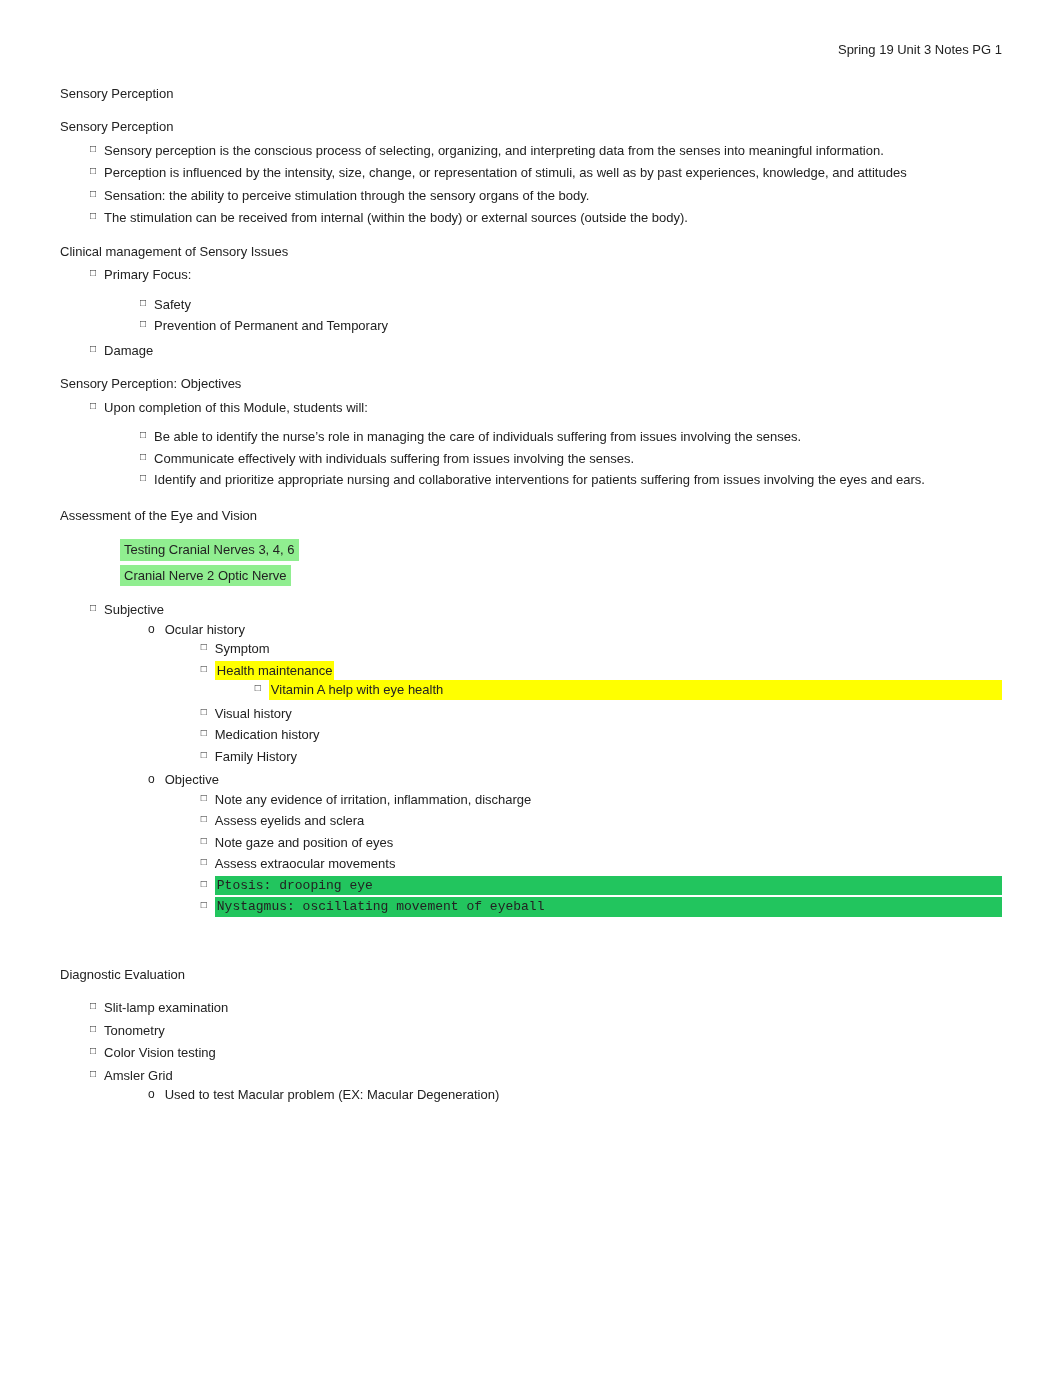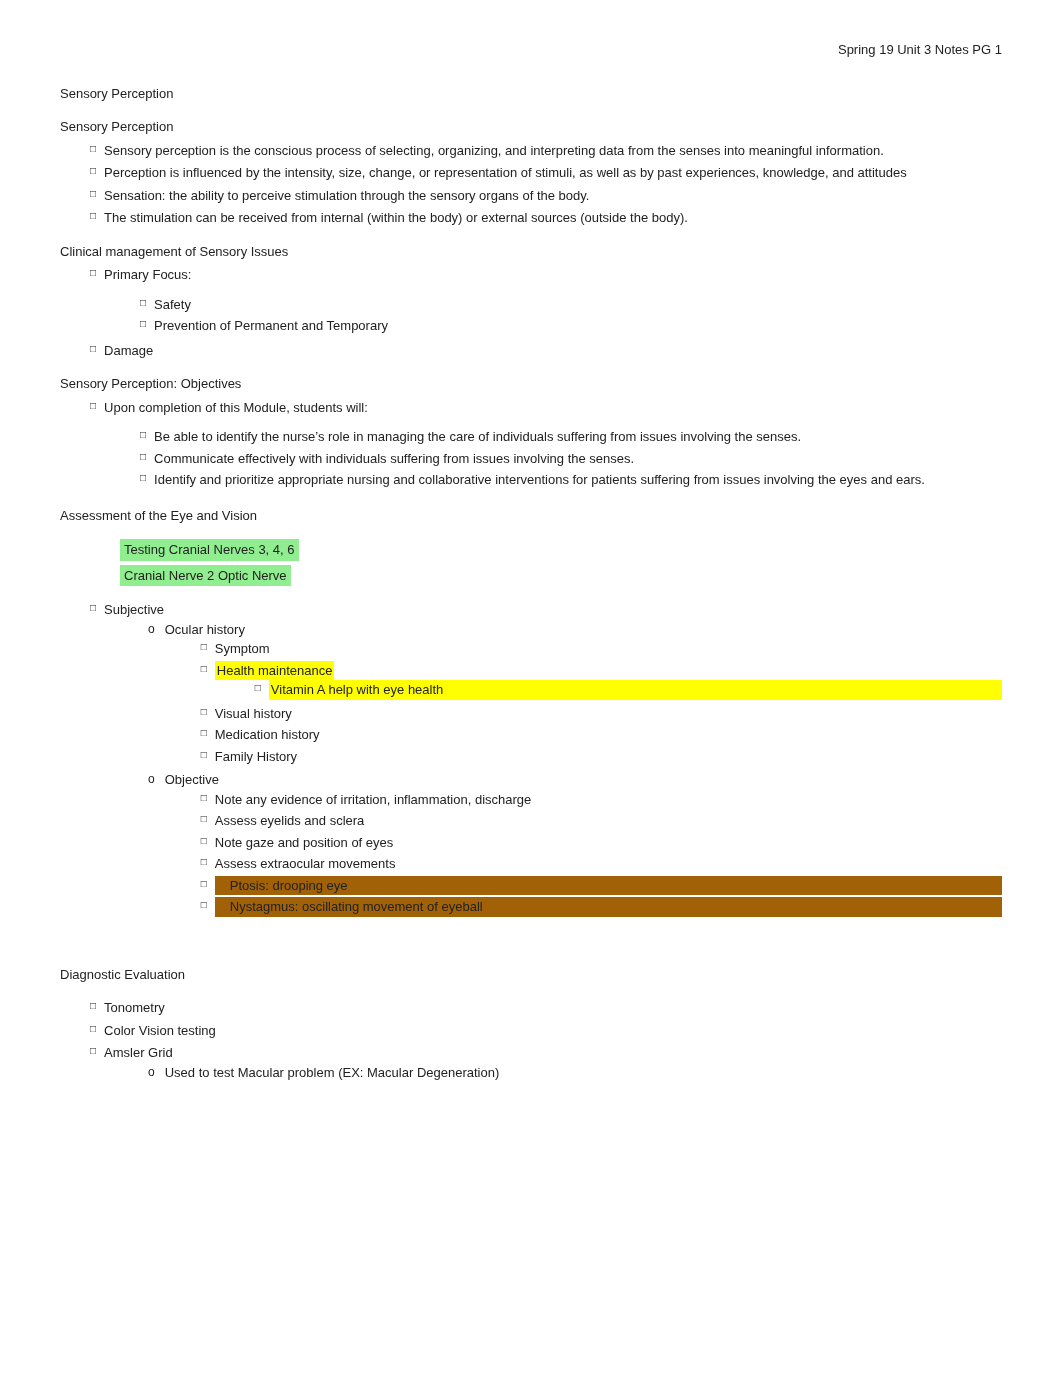--- a/index.html
+++ b/index.html
@@ -118,22 +118,23 @@
     .spacer-lg {
       height: 20px;
     }
     .inline-highlight-yellow {
       display: inline-block;
       background-color: #FFFF00;
       padding: 0 2px;
     }
     .inline-highlight-cyan {
       display: inline-block;
-      background-color: #a16207;
-      padding: 0 15px;
+      background-color: #22c55e;
+      padding: 0 2px;
+      font-family: Liberation Mono, monospace;
     }
     .highlight-block-green {
       background-color: #90EE90;
       display: inline-block;
       padding: 1px 4px;
       margin-bottom: 4px;
     }
   </style>
 </head>
 <body>
@@ -305,20 +306,23 @@
 
 <div class="section-title">
   <span>Diagnostic Evaluation</span>
 </div>
 
 <div class="spacer"></div>
 
 <ul class="level1">
 
 
+  <li>
+      <span>Slit-lamp examination</span>
+    </li>
 
   <li>
       <span>Tonometry</span>
     </li>
 
   <li>
       <span>Color Vision testing</span>
     </li>
 
   <li>

